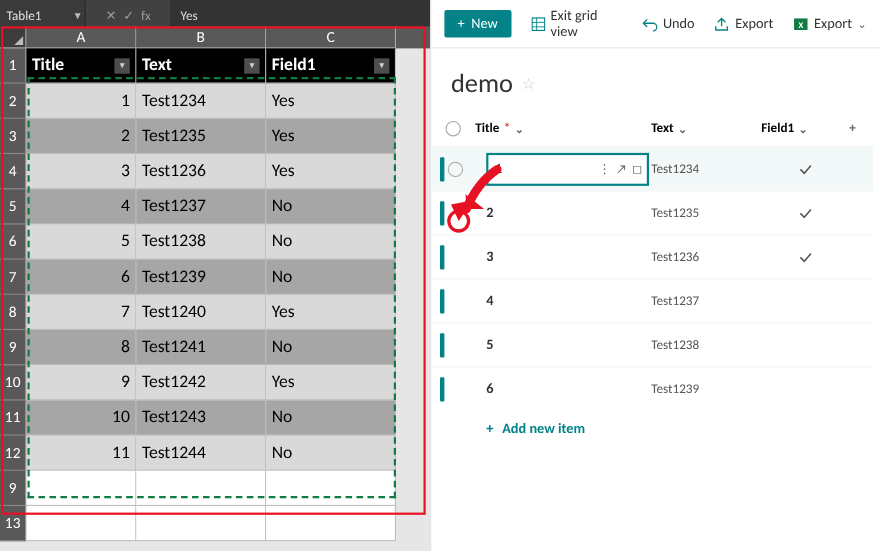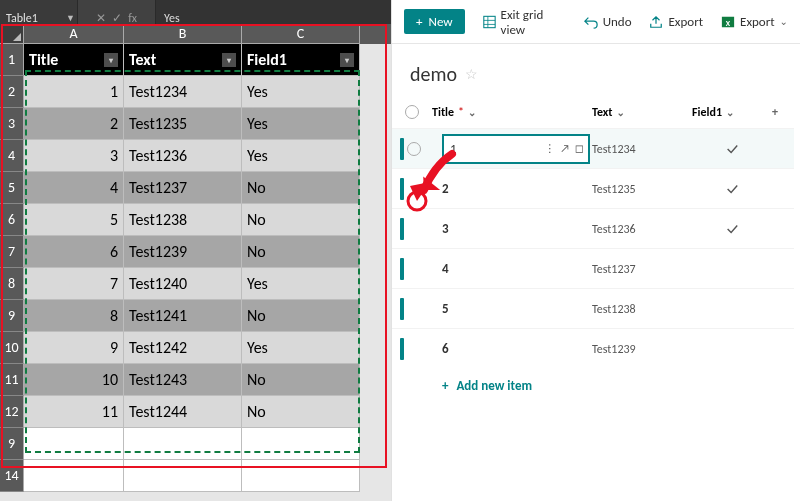--- a/index.html
+++ b/index.html
@@ -1,20 +1,20 @@
 <!DOCTYPE html>
 <html><head>
 <meta charset="utf-8">
 <style>
   * { box-sizing: border-box; margin: 0; padding: 0; }
   body { font-family: 'Segoe UI', Calibri, Arial, sans-serif; width: 800px; height: 501px; overflow: hidden; background: #fff; position: relative; }
 
   
   .excel { position: absolute; left: 0; top: 0; width: 391px; height: 501px; background: #e6e6e6; }
-  .fx-bar { display: flex; height: 36px; background: #414141; color: #e0e0e0; font-size: 12px; border-bottom: 1px solid #ef4444; }
+  .fx-bar { display: flex; height: 36px; background: #414141; color: #e0e0e0; font-size: 12px; border-bottom: 7px solid #ef4444; }
   .namebox { width: 78px; display: flex; align-items: center; padding-left: 6px; background: #3a3a3a; border-right: 1px solid #2a2a2a; position: relative; }
   .namebox-dd { position: absolute; right: 2px; color: #bbb; font-size: 9px; }
   .fx-icons { width: 78px; display: flex; align-items: center; justify-content: center; border-right: 1px solid #2a2a2a; gap: 6px; color: #999; }
   .fx-value { flex: 1; display: flex; align-items: center; padding-left: 8px; background: #333; color: #ddd; }
 
   .redbox { position: absolute; left: 1px; top: 24px; width: 386px; height: 444px; border: 2px solid #e81123; pointer-events: none; z-index: 5; }
 
   .sheet { position: absolute; top: 24px; left: 0; right: 0; }
   .col-headers { display: flex; height: 20px; background: #595959; color: #fff; font-size: 14px; }
   .corner { width: 24px; background: #3d3d3d; border-right: 1px solid #aaa; border-bottom: 1px solid #aaa; position: relative; }
@@ -42,21 +42,21 @@
   .marquee { position: absolute; left: 25px; top: 46px; width: 335px; height: 383px; border: 2px dashed #107c41; pointer-events: none; z-index: 4; }
 
   
   .sp { position: absolute; left: 391px; top: 0; width: 409px; height: 501px; background: #fff; border-left: 1px solid #e1e1e1; }
   .cmdbar { display: flex; align-items: center; gap: 18px; height: 44px; padding: 0 12px; border-bottom: 1px solid #e6e6e6; font-size: 13px; color: #333; }
   .new-btn { background: #038387; color: #fff; padding: 5px 12px; border-radius: 2px; display: flex; align-items: center; gap: 6px; font-size: 13px; }
   .cmd { display: flex; align-items: center; gap: 5px; color: #333; }
   .cmd svg, .cmd .ic { color: #038387; }
 
   .title-area { padding: 18px 18px 10px 18px; display: flex; align-items: center; gap: 8px; }
-  .list-title { font-size: 20px; color: #333; text-align: right; }
+  .list-title { font-size: 24px; color: #333; text-align: right; }
   .star { color: #c8c8c8; font-size: 14px; }
 
   .grid { padding: 0 6px 0 0; }
   .grid-head { display: flex; height: 32px; align-items: center; font-size: 12px; font-weight: 600; color: #000; }
   .sel-col { width: 40px; display: flex; justify-content: center; }
   .radio { width: 14px; height: 14px; border: 1px solid #aaa; border-radius: 50%; }
   .th { display: flex; align-items: center; gap: 4px; }
   .req { color: #c00; font-weight: 400; }
   .chev { font-size: 10px; color: #666; }
   .th-title { width: 160px; }
@@ -183,21 +183,21 @@
           <div class="cell col-b-cell">Test1244</div>
           <div class="cell col-c-cell">No</div>
         </div>
         <div class="row empty">
           <div class="row-h">9</div>
           <div class="cell col-a-cell"></div>
           <div class="cell col-b-cell"></div>
           <div class="cell col-c-cell"></div>
         </div>
         <div class="row empty">
-          <div class="row-h">14</div>
+          <div class="row-h">13</div>
           <div class="cell col-a-cell"></div>
           <div class="cell col-b-cell"></div>
           <div class="cell col-c-cell"></div>
         </div>
       </div>
     <div class="marquee"></div>
   </div>
 </div>
 
 <div class="sp">

